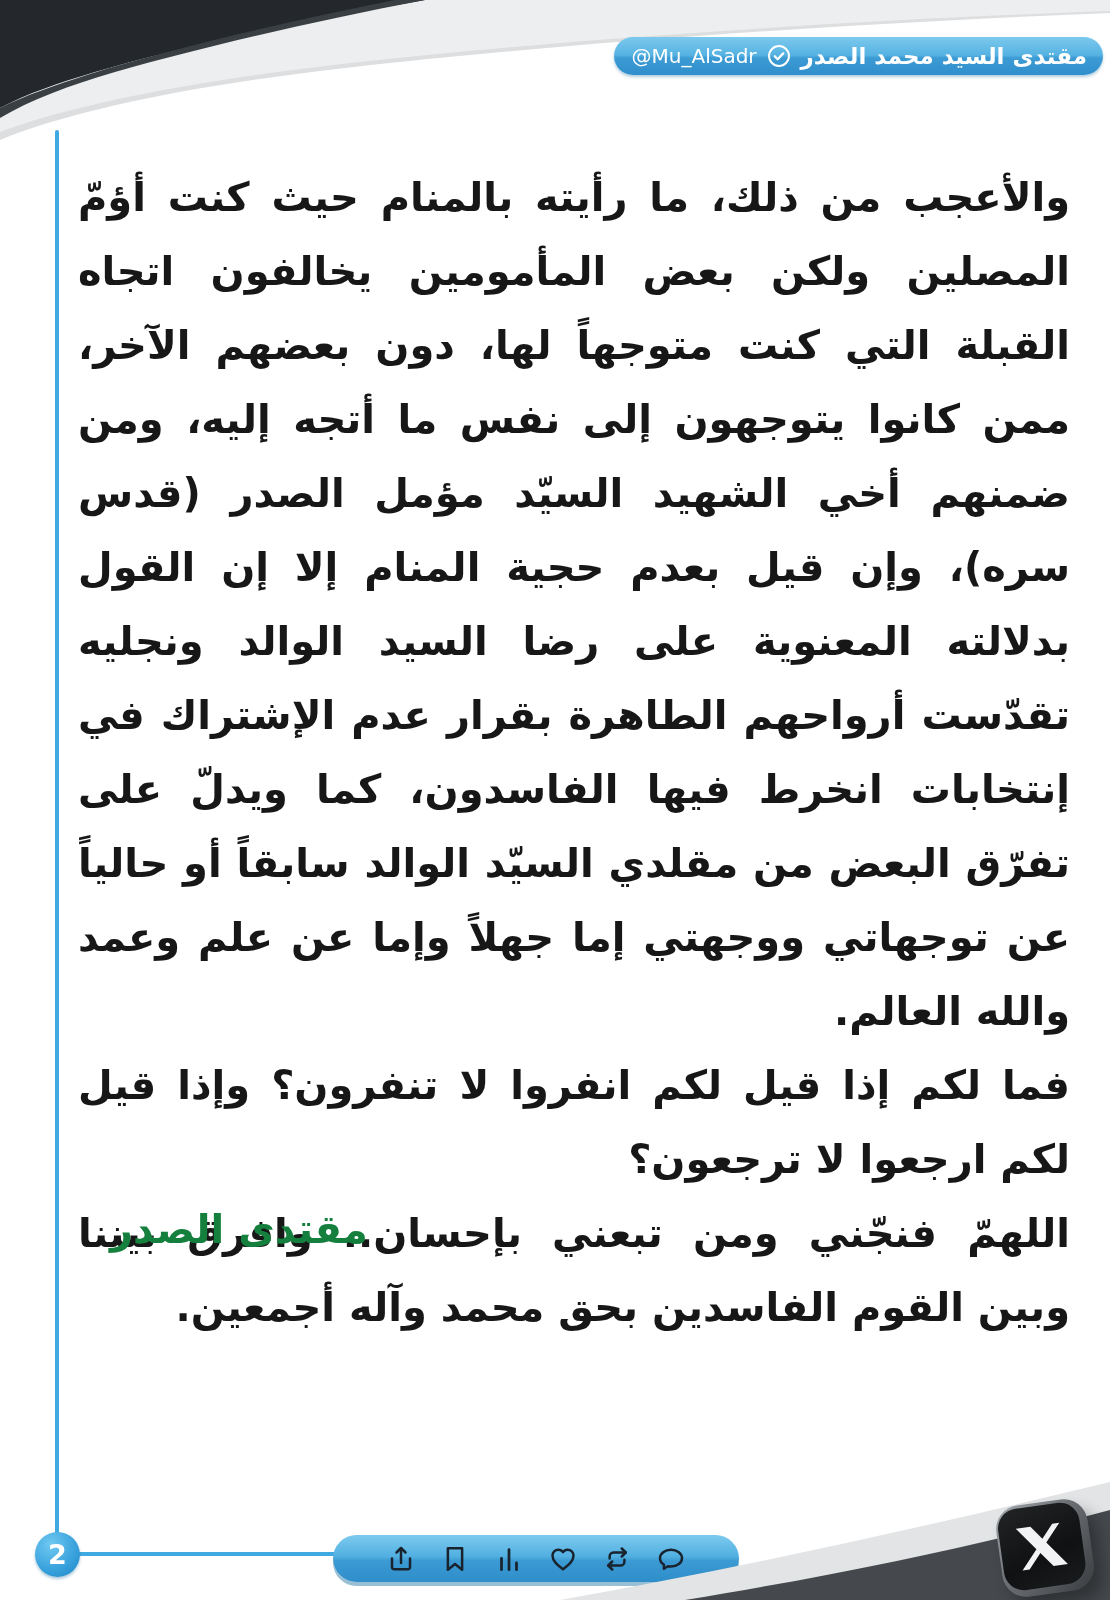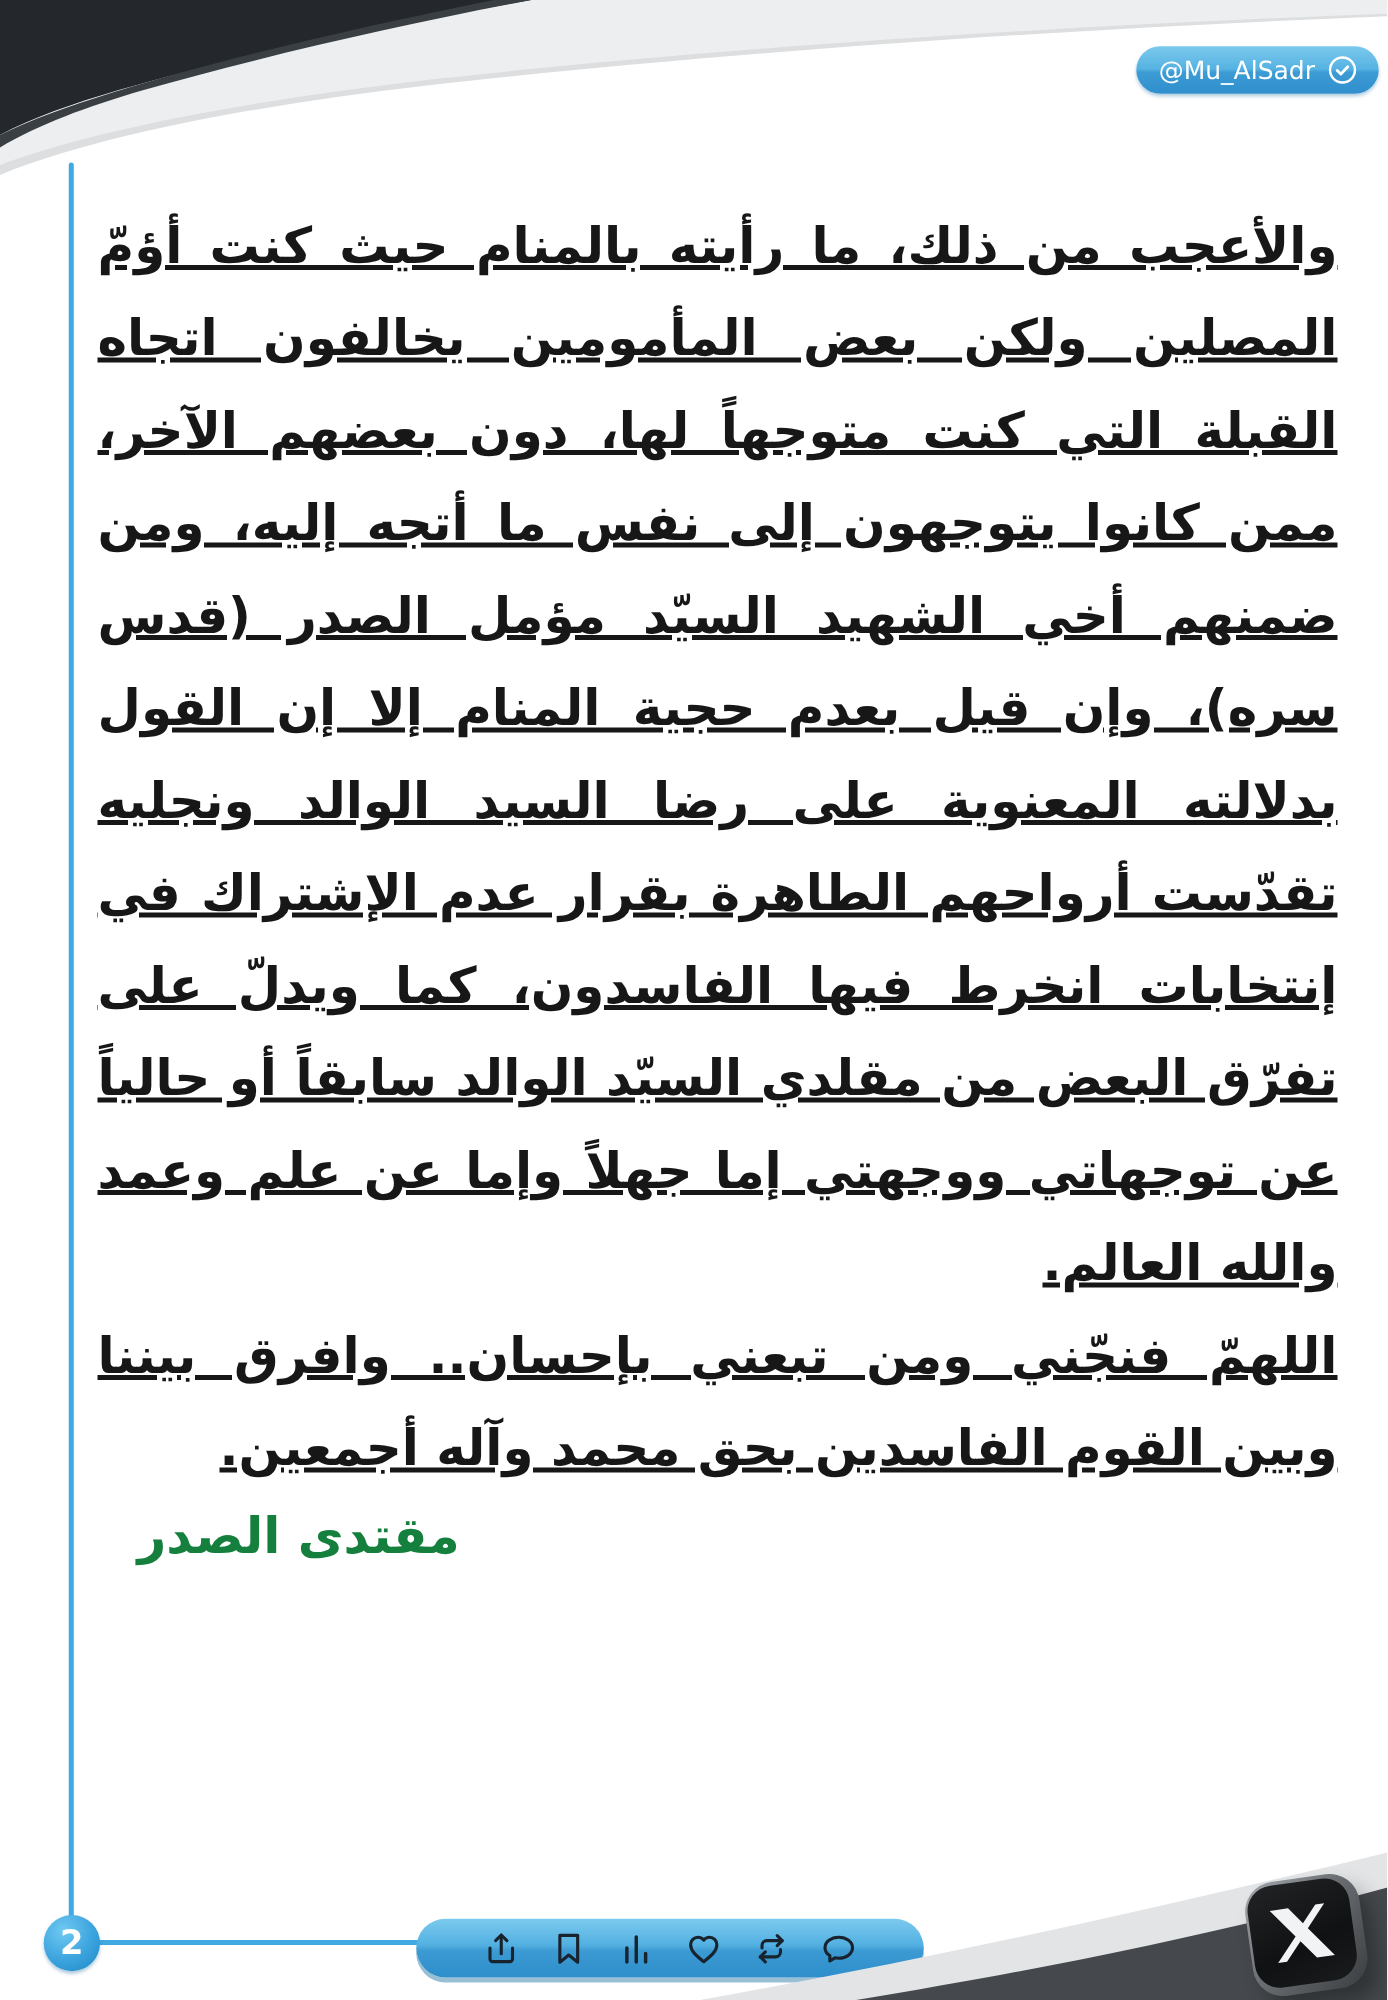--- a/index.html
+++ b/index.html
@@ -62,21 +62,20 @@
     position: absolute;
     top: 160px;
     left: 78px;
     width: 992px;
     direction: rtl;
     text-align: justify;
     font-size: 40px;
     line-height: 74px;
     font-weight: 700;
     color: #171717;
-    text-decoration: underline;
   }
   .body-text p { margin: 0; }
 
   .signature {
     position: absolute;
     left: 110px;
     top: 1206px;
     direction: rtl;
     font-size: 40px;
     font-weight: 700;
@@ -150,33 +149,35 @@
 <div class="page">
 
   <svg class="header-swoosh" viewBox="0 0 1110 150" preserveAspectRatio="none">
     <path d="M0,0 H1110 V13 C830,24 560,44 345,68 C205,84 78,108 0,140 Z" fill="#dcdee0"></path>
     <path d="M0,0 H1110 V11 C830,21 560,40 350,63 C210,79 80,102 0,132 Z" fill="#eceeef"></path>
     <path d="M0,0 H425 C310,20 185,46 95,72 C58,83 26,94 0,108 Z" fill="#24282c"></path>
     <path d="M425,0 H395 C285,22 175,48 90,74 C55,85 24,96 0,108 V118 C30,100 70,85 115,72 C210,45 320,20 425,0 Z" fill="#3a3f44"></path>
   </svg>
 
   <div class="account-badge">
+    <span class="name">مقتدى السيد محمد الصدر</span>
     <span>
       <svg width="26" height="26" viewBox="0 0 24 24">
         <circle cx="12" cy="12" r="9.2" fill="none" stroke="#ffffff" stroke-width="1.8"></circle>
         <path d="m8.1 12.3 2.7 2.7 5.1-5.4" fill="none" stroke="#ffffff" stroke-width="2.1" stroke-linecap="round" stroke-linejoin="round"></path>
       </svg>
     </span>
     <span class="handle">@Mu_AlSadr</span>
   </div>
 
   <div class="v-accent-line"></div>
 
   <div class="body-text">
     <p>والأعجب من ذلك، ما رأيته بالمنام حيث كنت أؤمّ المصلين ولكن بعض المأمومين يخالفون اتجاه القبلة التي كنت متوجهاً لها، دون بعضهم الآخر، ممن كانوا يتوجهون إلى نفس ما أتجه إليه، ومن ضمنهم أخي الشهيد السيّد مؤمل الصدر (قدس سره)، وإن قيل بعدم حجية المنام إلا إن القول بدلالته المعنوية على رضا السيد الوالد ونجليه تقدّست أرواحهم الطاهرة بقرار عدم الإشتراك في إنتخابات انخرط فيها الفاسدون، كما ويدلّ على تفرّق البعض من مقلدي السيّد الوالد سابقاً أو حالياً عن توجهاتي ووجهتي إما جهلاً وإما عن علم وعمد والله العالم.</p>
+    <p>فما لكم إذا قيل لكم انفروا لا تنفرون؟ وإذا قيل لكم ارجعوا لا ترجعون؟</p>
     <p>اللهمّ فنجّني ومن تبعني بإحسان.. وافرق بيننا وبين القوم الفاسدين بحق محمد وآله أجمعين.</p>
   </div>
 
   <div class="signature">مقتدى الصدر</div>
 
   <div class="h-connector-line"></div>
   <div class="page-number-badge">2</div>
 
   <div class="action-bar">
     <button class="action-btn">

